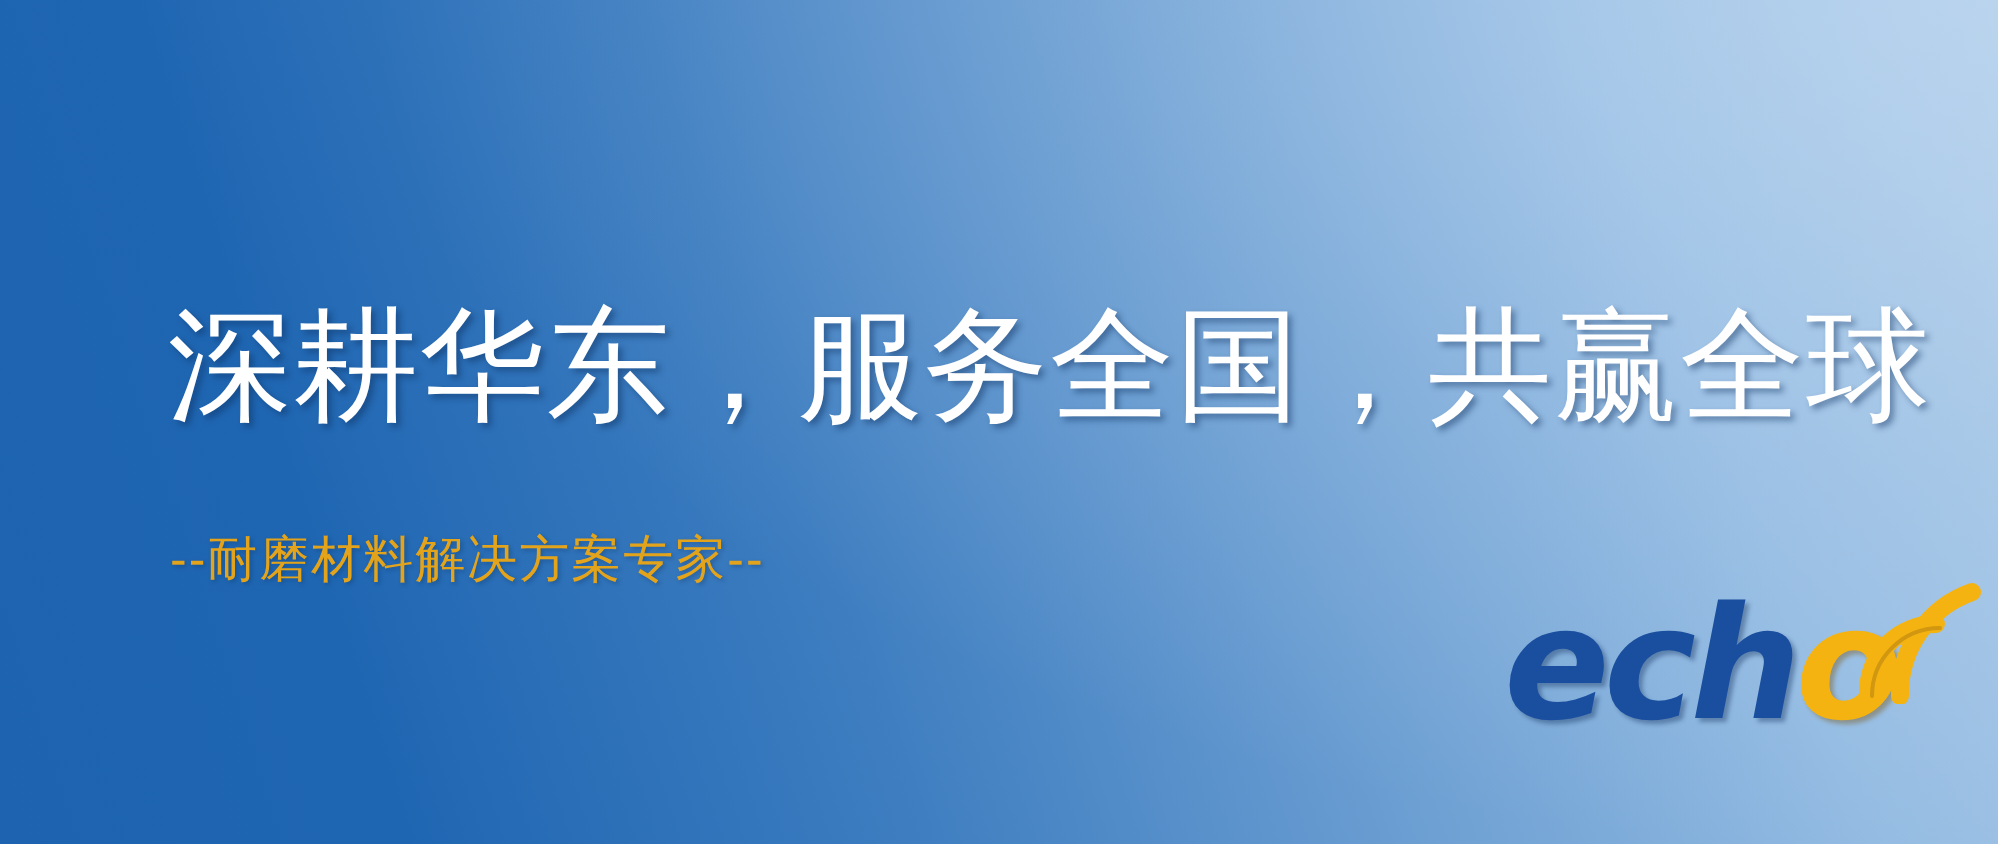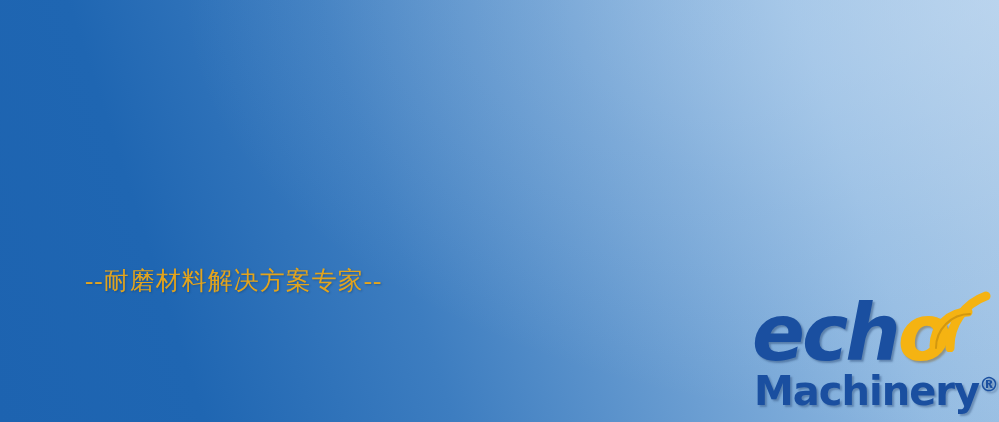--- a/index.html
+++ b/index.html
@@ -49,21 +49,21 @@
     letter-spacing: 1px;
     white-space: nowrap;
     text-shadow: 2px 2px 3px rgba(10, 45, 90, 0.45);
     z-index: 3;
   }
 
   .subtitle {
     position: absolute;
     left: 85px;
     top: 268px;
-    font-family: Liberation Serif, serif;
+    font-family: Liberation Sans, sans-serif;
     font-size: 25px;
     line-height: 1;
     color: #e3a41c;
     letter-spacing: 1px;
     white-space: nowrap;
     text-shadow: 1px 1px 2px rgba(10, 45, 90, 0.35);
     z-index: 3;
   }
 
   
@@ -131,20 +131,21 @@
     font-size: 20px;
     vertical-align: super;
     letter-spacing: 0;
   }
 </style>
 </head>
 <body>
 
 <div class="banner">
 
+  <div class="headline">深耕华东，服务全国，共赢全球</div>
 
   <div class="subtitle">--耐磨材料解决方案专家--</div>
 
   <div class="logo">
 
     <div class="logo-wordmark">
 
       <div class="logo-echo"><span>ech</span><span class="o-gold">o</span></div>
 
       <span class="logo-arcs">
@@ -154,17 +155,16 @@
             <path d="M 26 58 A 54 54 0 0 1 62 6" stroke-width="9"></path>
           </g>
           <g fill="none" stroke="rgba(120,80,10,0.28)" stroke-width="2" stroke-linecap="round">
             <path d="M 12 58 A 34 34 0 0 1 46 24"></path>
           </g>
         </svg>
       </span>
 
     </div>
 
-    <div class="logo-machinery"><span>Machinery</span><span class="logo-reg">®</span></div>
 
   </div>
 
 </div>
 
 </body></html>

